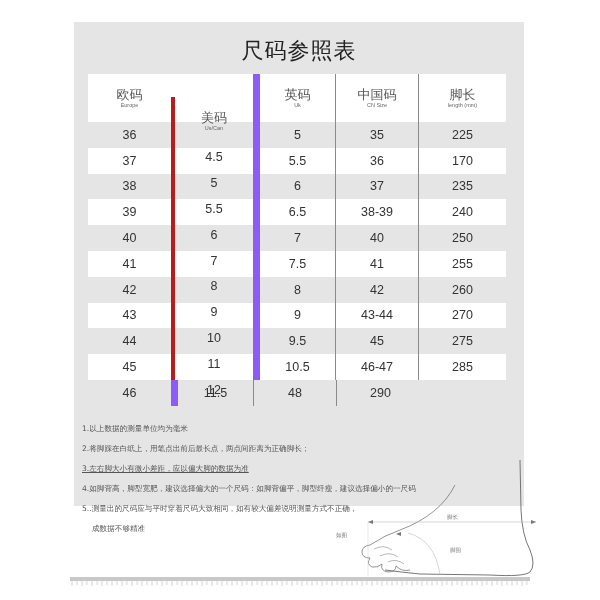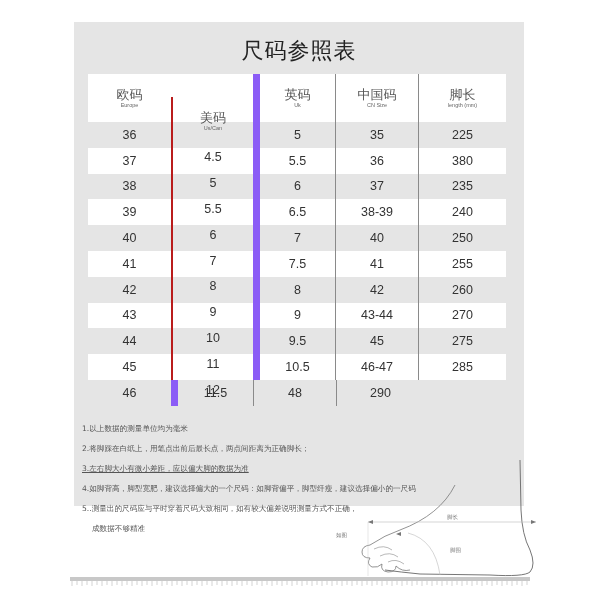--- a/index.html
+++ b/index.html
@@ -56,21 +56,21 @@
       display: flex;
       flex-direction: column;
       align-items: center;
       justify-content: center;
       box-sizing: border-box;
       font-family: "Liberation Sans", "DejaVu Sans", sans-serif;
       font-size: 12.5px;
       color: #333333;
     }
     .cell.c0 { width: 83px; }
-    .cell.c1 { width: 82px; border-left: 2px solid #b91c1c; margin-top: 45px; }
+    .cell.c1 { width: 82px; border-left: 4px solid #b91c1c; margin-top: 45px; }
     .cell.c2 { width: 82px; border-left: 7px solid #8b5cf6; }
     .cell.c3 { width: 83px; border-left: 1px solid #8a8a8a; }
     .cell.c4 { width: 88px; border-left: 1px solid #8a8a8a; }
     .hd-main {
       font-family: Liberation Serif, serif;
       font-size: 13px;
       color: #555555;
       line-height: 15px;
     }
     .hd-sub {
@@ -150,21 +150,21 @@
       <div class="cell c1">4.5</div>
       <div class="cell c2">5</div>
       <div class="cell c3">35</div>
       <div class="cell c4">225</div>
     </div>
     <div class="row white">
       <div class="cell c0">37</div>
       <div class="cell c1">5</div>
       <div class="cell c2">5.5</div>
       <div class="cell c3">36</div>
-      <div class="cell c4">380</div>
+      <div class="cell c4">170</div>
     </div>
     <div class="row gray">
       <div class="cell c0">38</div>
       <div class="cell c1">5.5</div>
       <div class="cell c2">6</div>
       <div class="cell c3">37</div>
       <div class="cell c4">235</div>
     </div>
     <div class="row white">
       <div class="cell c0">39</div>

